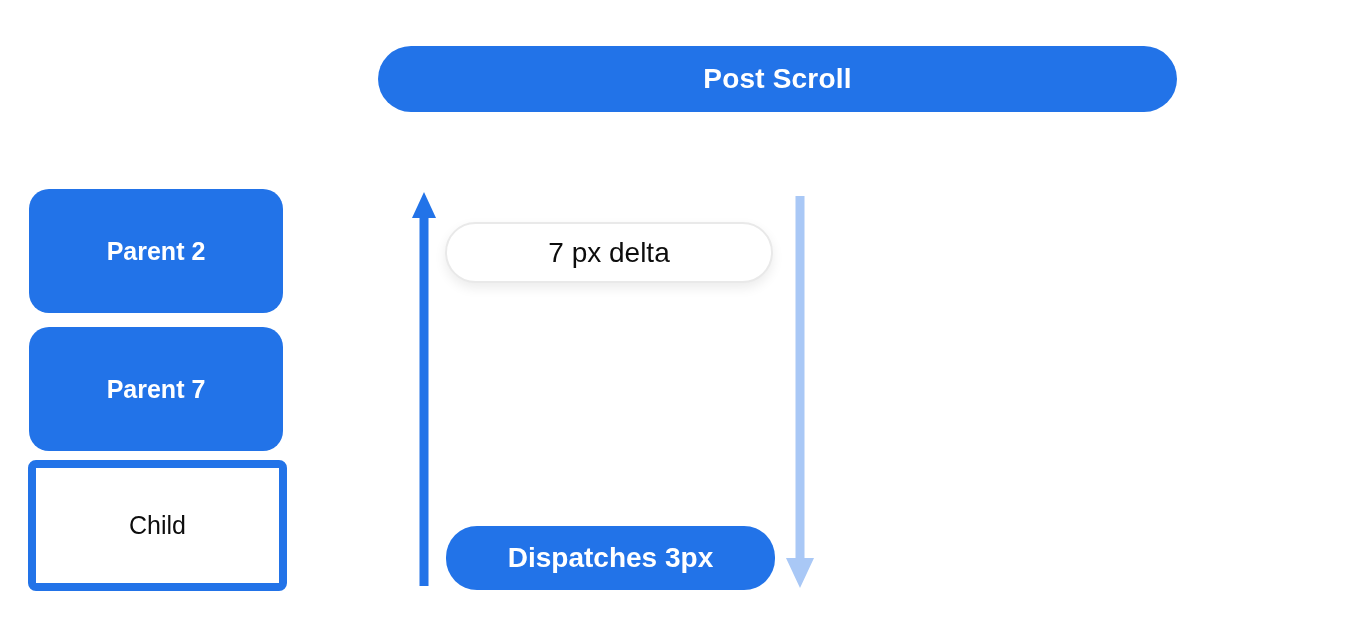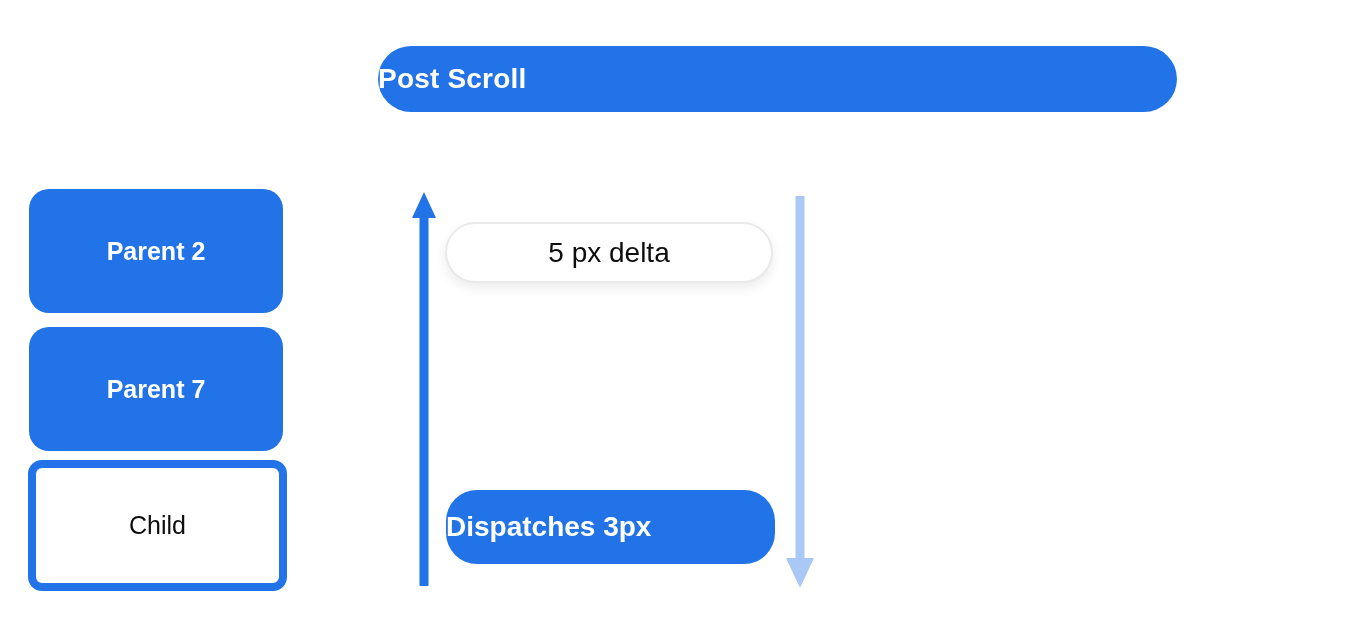--- a/index.html
+++ b/index.html
@@ -29,21 +29,21 @@
   .header-pill {
     position: absolute;
     left: 378px;
     top: 46px;
     width: 799px;
     height: 66px;
     background: var(--primary);
     border-radius: 33px;
     display: flex;
     align-items: center;
-    justify-content: flex-start;
+    justify-content: center;
     color: var(--text-light);
     font-size: 28px;
     font-weight: 700;
     letter-spacing: 0.2px;
   }
 
   
   .box {
     position: absolute;
     left: 29px;
@@ -59,21 +59,21 @@
     background: var(--primary);
     color: var(--text-light);
     font-weight: 700;
   }
   .box.outlined {
     left: 28px;
     width: 259px;
     height: 131px;
     background: var(--background);
     border: 8px solid var(--primary);
-    border-radius: 14px;
+    border-radius: 8px;
     color: var(--text-dark);
     font-weight: 500;
   }
   .box-parent2 { top: 189px; }
   .box-parent1 { top: 327px; }
   .box-child   { top: 460px; }
 
   
   .arrow-svg { position: absolute; display: block; }
   .up-arrow   { left: 409px; top: 192px; }
@@ -93,28 +93,28 @@
     display: flex;
     align-items: center;
     justify-content: center;
     color: var(--text-dark);
     font-size: 28px;
     font-weight: 500;
   }
   .dispatch-pill {
     position: absolute;
     left: 446px;
-    top: 490px;
+    top: 526px;
     width: 329px;
-    height: 74px;
+    height: 64px;
     background: var(--primary);
     border-radius: 31px;
     display: flex;
     align-items: center;
-    justify-content: flex-start;
+    justify-content: center;
     color: var(--text-light);
     font-size: 28px;
     font-weight: 700;
   }
 </style>
 </head>
 <body>
 
 <div class="canvas">
 
@@ -136,19 +136,19 @@
     <polygon points="15,0 3,26 27,26" style="fill: var(--primary);"></polygon>
     <rect x="10.5" y="22" width="9" height="372" style="fill: var(--primary);"></rect>
   </svg>
 
   <svg class="arrow-svg down-arrow" width="30" height="392" viewBox="0 0 30 392" aria-hidden="true">
     <rect x="10.5" y="0" width="9" height="366" style="fill: var(--light-arrow);"></rect>
     <polygon points="15,392 1,362 29,362" style="fill: var(--light-arrow);"></polygon>
   </svg>
 
   <div class="delta-pill">
-    <span>5 px delta</span>
+    <span>7 px delta</span>
   </div>
   <div class="dispatch-pill">
     <span>Dispatches 3px</span>
   </div>
 
 </div>
 
 </body></html>

